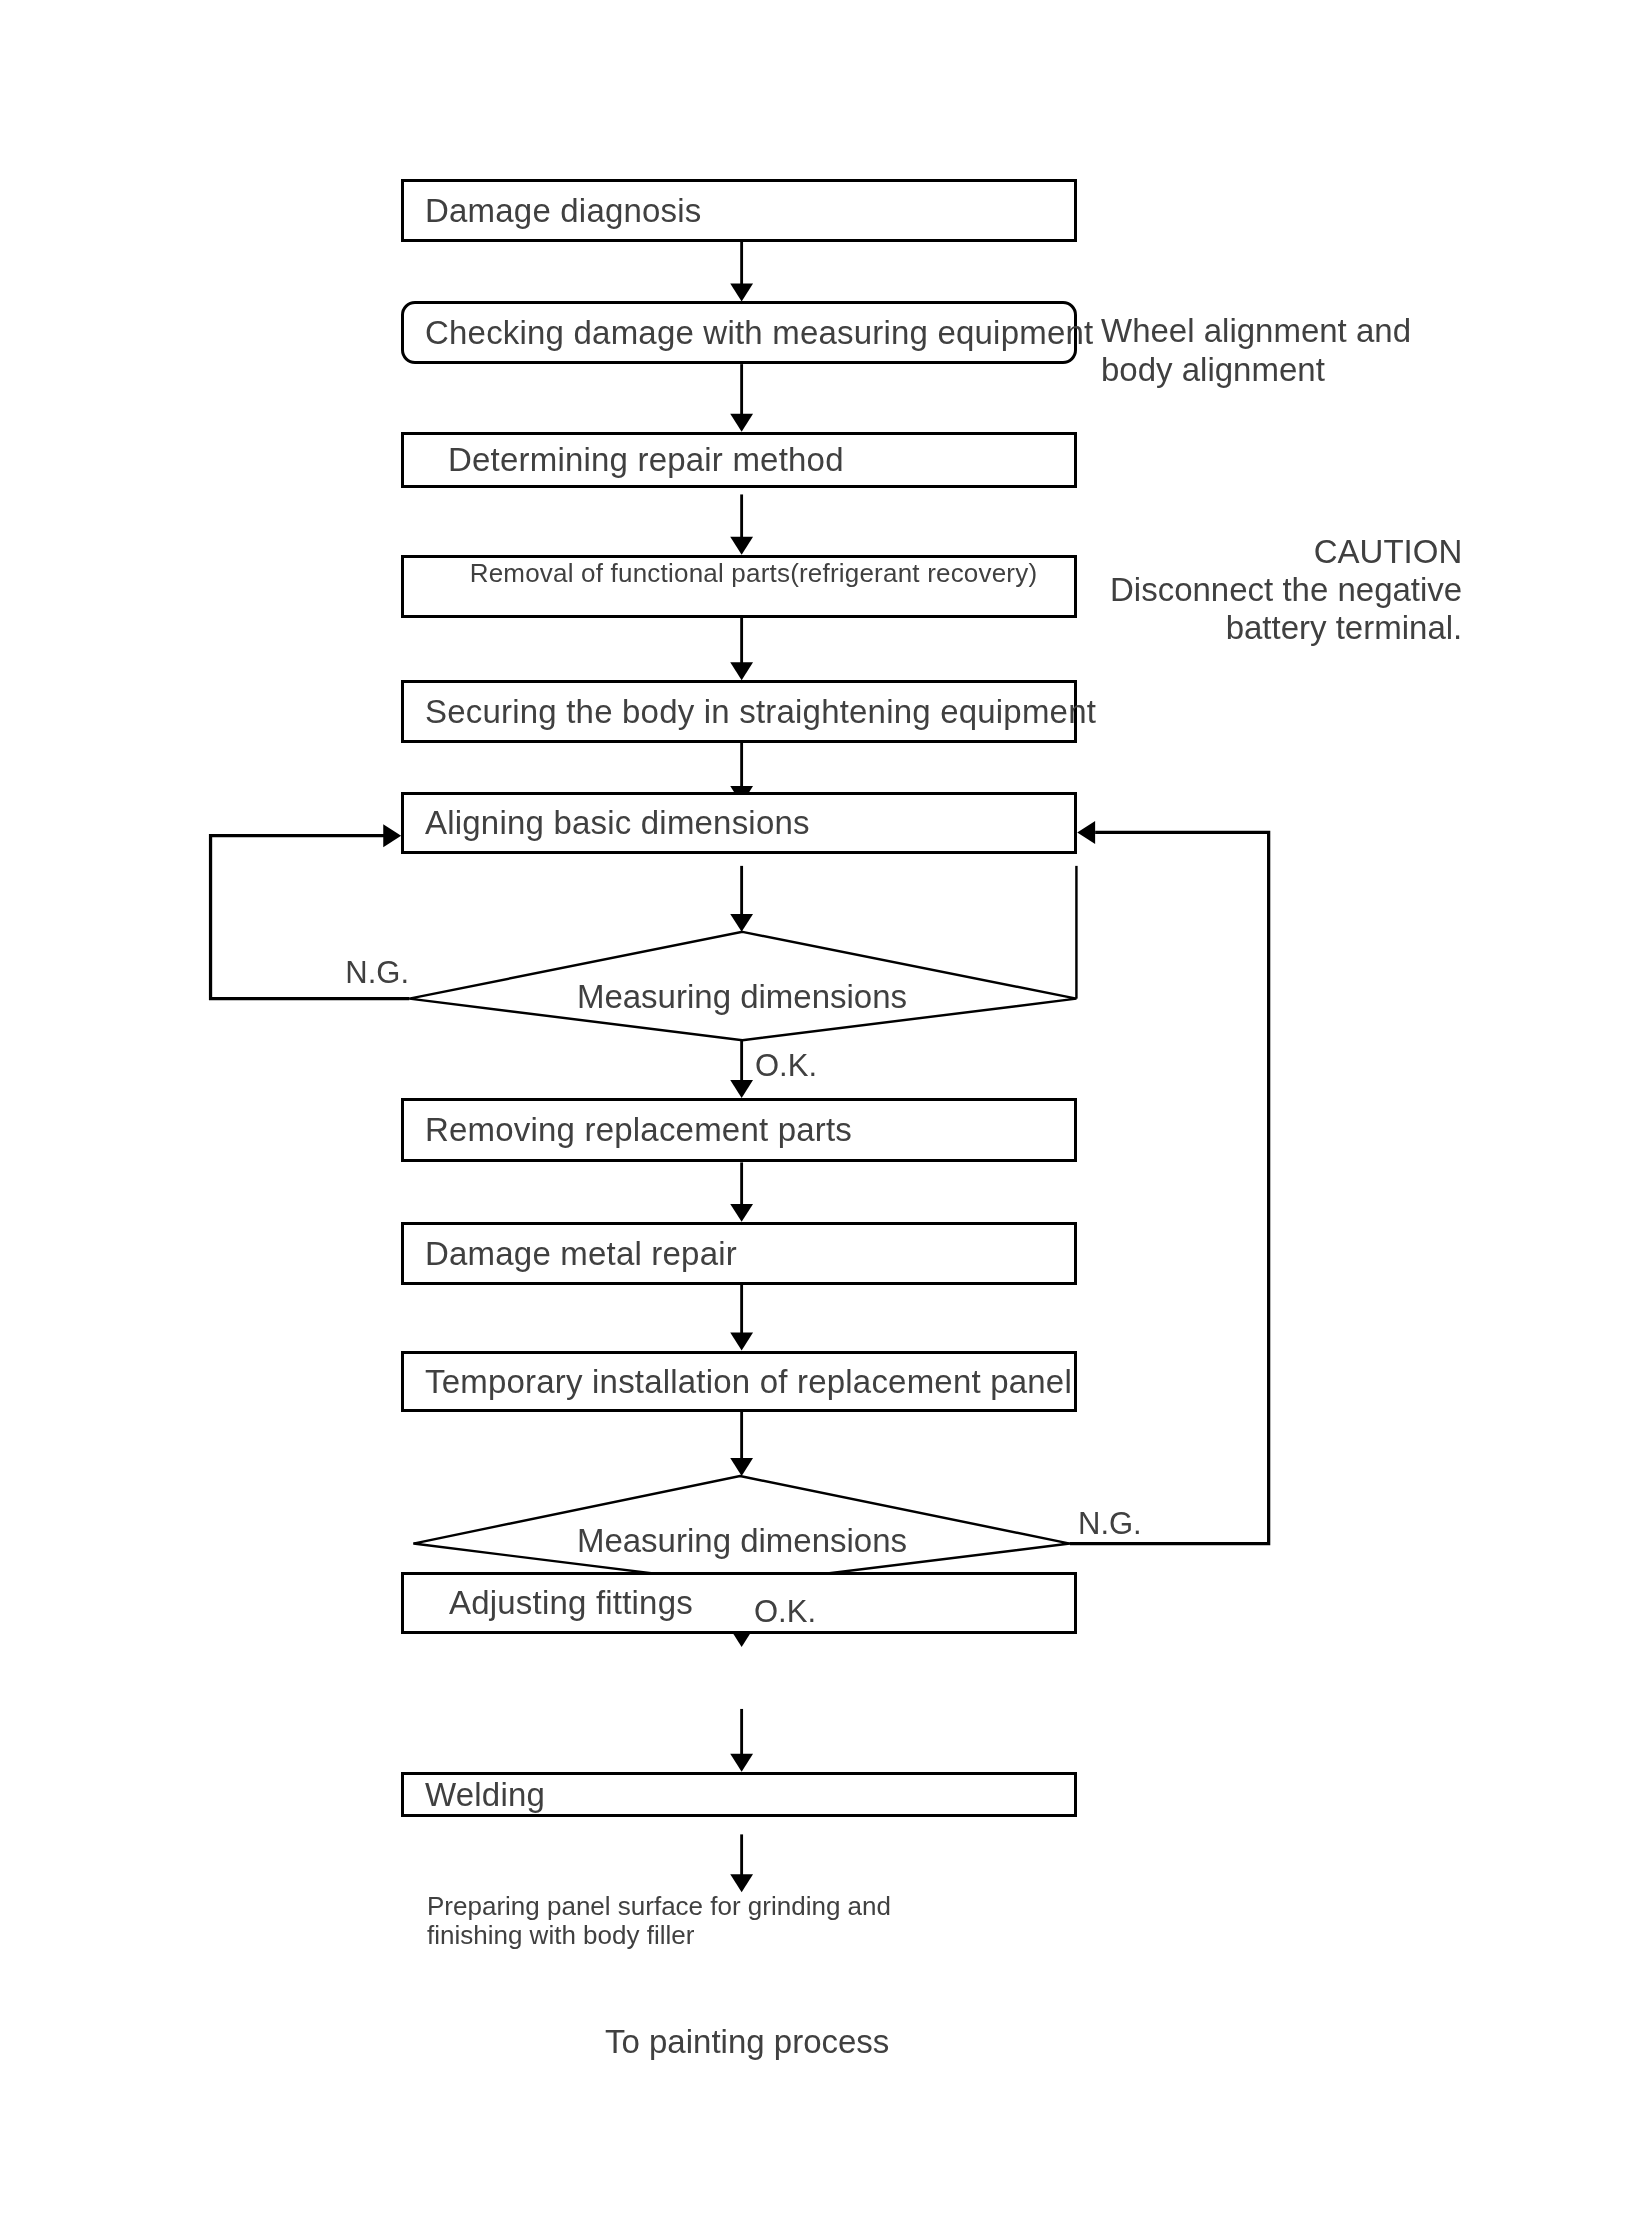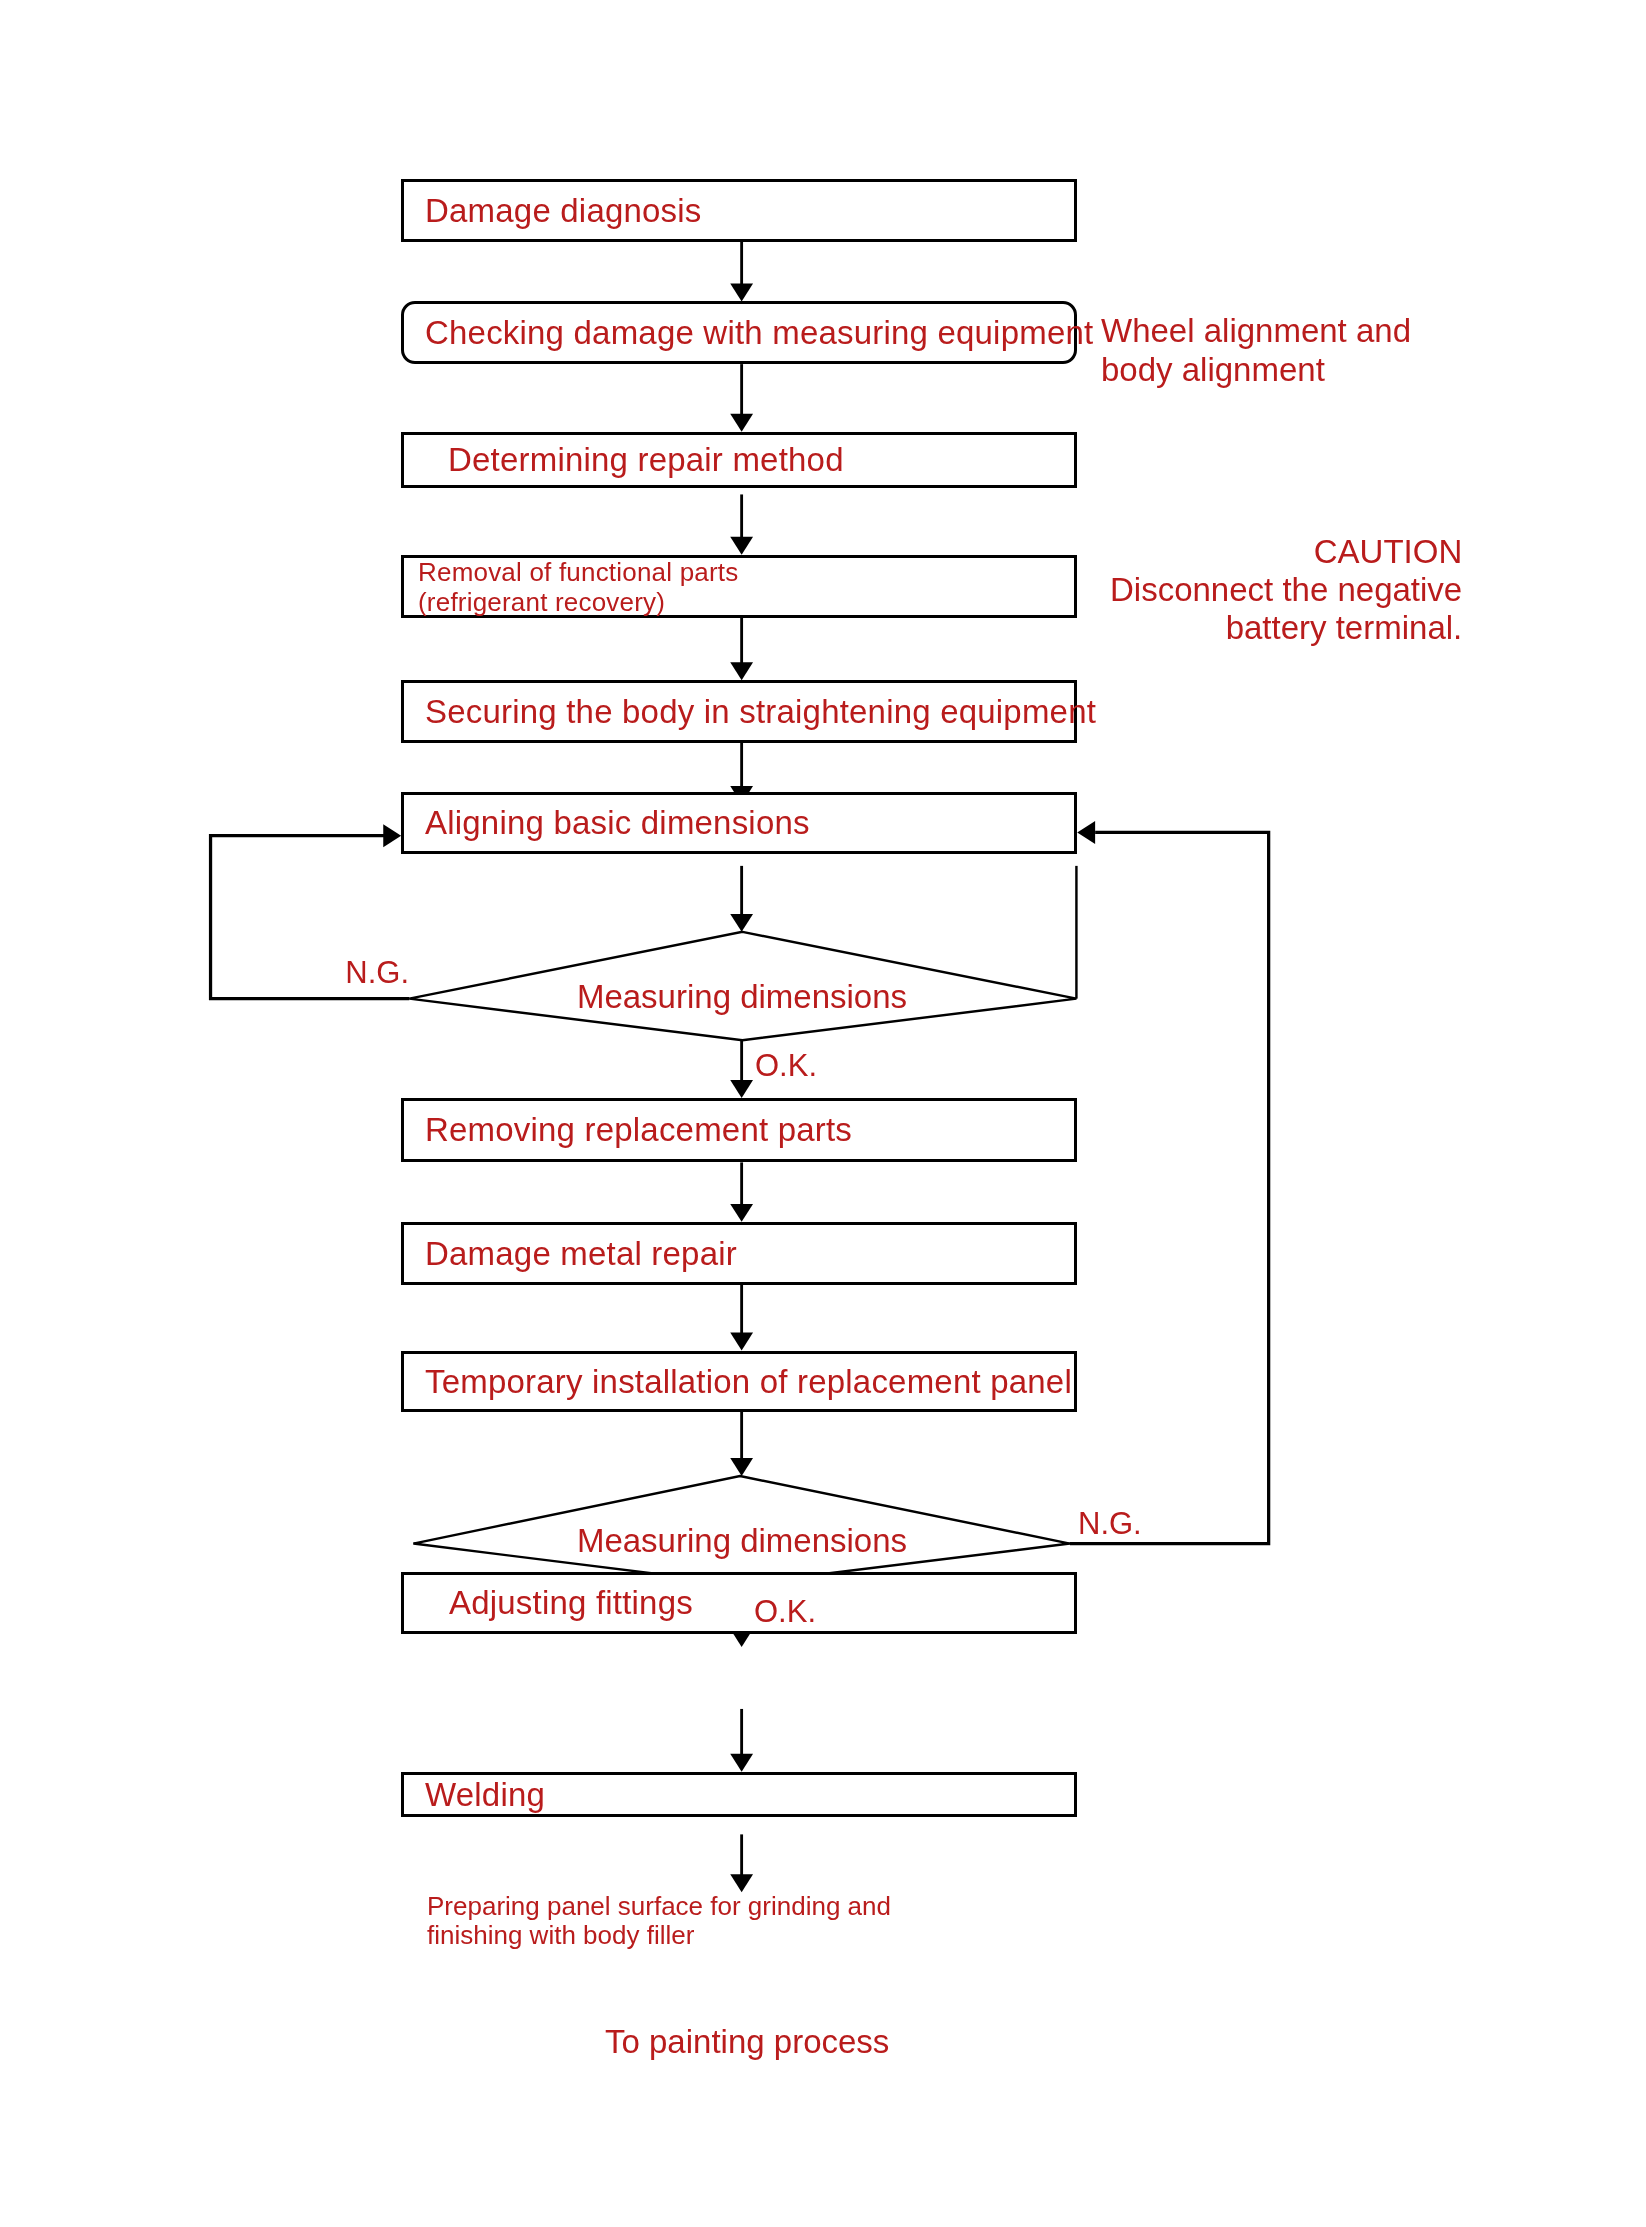--- a/index.html
+++ b/index.html
@@ -2,42 +2,42 @@
 <html style="font-size:13px"><head>
 <meta charset="utf-8">
 <style>
   html,body{margin:0;padding:0;background:#fff;}
   #canvas{
     position:relative;
     width:1647px;
     height:2227px;
     background:#ffffff;
     font-family:"Liberation Sans", sans-serif;
-    color:#b91c1c;
+    color:#404040;
     overflow:hidden;
   }
   #connectors{position:absolute;left:0;top:0;width:1647px;height:2227px;}
   .node{
     position:absolute;
     left:401px;
     width:676px;
     box-sizing:border-box;
     border:3.3px solid #000;
     background:#fff;
     display:flex;
     align-items:center;
     padding-left:21px;
     font-size:33px;
     letter-spacing:0.2px;
     white-space:nowrap;
   }
   #node-damage        {top:179px;height:63px;}
   #node-checking      {top:301px;height:63px;border-radius:14px;}
   #node-determining   {top:432px;height:56px;padding-left:44px;}
-  #node-removal       {top:555px;height:63px;flex-direction:column;align-items:flex-start;justify-content:center;font-size:26px;line-height:30px;padding-left:14px;}
+  #node-removal       {top:555px;height:63px;flex-direction:row;align-items:flex-start;justify-content:center;font-size:26px;line-height:30px;padding-left:29px;}
   #node-securing      {top:680px;height:63px;text-align:right;}
   #node-aligning      {top:763px;height:62px;margin-top:29px;}
   #node-removing      {top:1098px;height:64px;}
   #node-sheetmetal    {top:1222px;height:63px;}
   #node-temporary     {top:1351px;height:61px;}
   #node-adjusting     {top:1572px;height:62px;padding-left:45px;}
   #node-welding       {top:1772px;height:45px;}
 
   .diamond-label{
     position:absolute;

